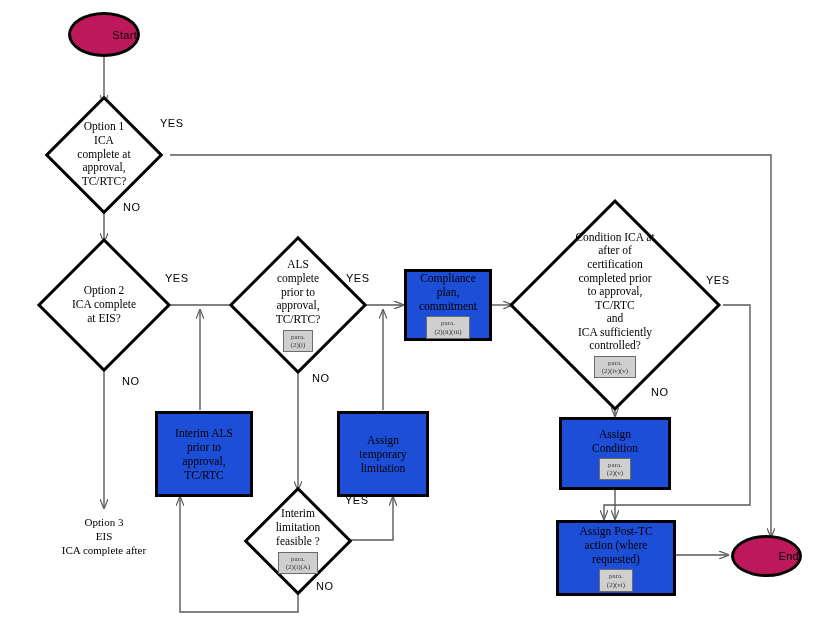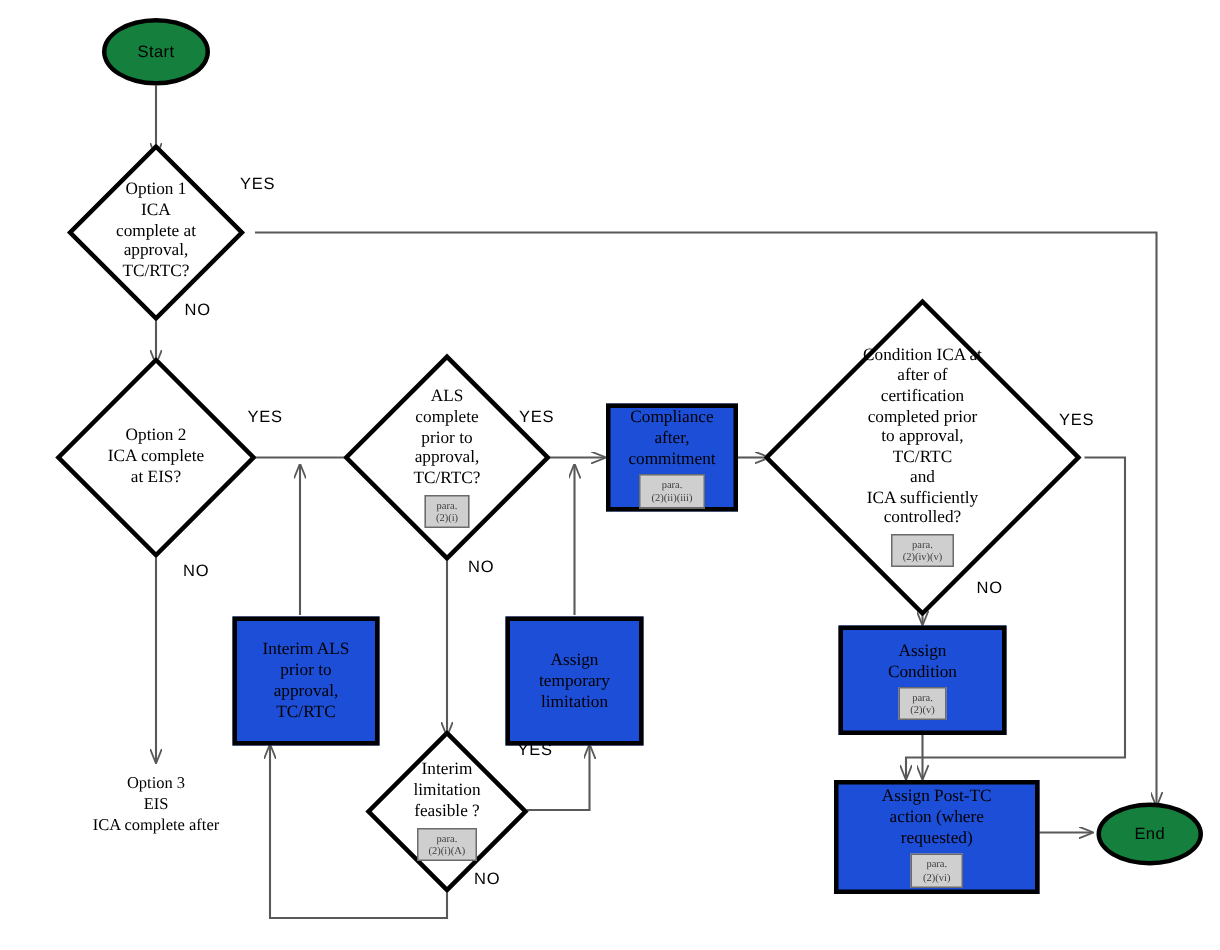--- a/index.html
+++ b/index.html
@@ -32,23 +32,24 @@
     justify-content: center;
     flex-direction: column;
     text-align: center;
     color: #000000;
     z-index: 3;
   }
   
   .terminator {
     border: 3px solid #000000;
     border-radius: 50%;
-    background: #15803d;
+    background: #be185d;
     font-size: 11px;
     letter-spacing: 0.3px;
+    align-items: flex-end;
   }
   
   .process {
     border: 3px solid #000000;
     background: #1d4ed8;
     font-size: 11.5px;
     line-height: 1.22;
     padding: 3px 4px;
   }
   
@@ -199,21 +200,21 @@
         <span class="nline">para.</span>
         <span class="nline">(2)(i)</span>
       </span>
     </div>
   </div>
   <div class="plabel" style="left:346px; top:272px;">YES</div>
   <div class="plabel" style="left:312px; top:372px;">NO</div>
 
   <div class="node process" style="left:404px; top:269px; width:88px; height:72px;">
     <span class="nline">Compliance</span>
-    <span class="nline">after,</span>
+    <span class="nline">plan,</span>
     <span class="nline">commitment</span>
     <span class="para">
       <span class="nline">para.</span>
       <span class="nline">(2)(ii)(iii)</span>
     </span>
   </div>
 
   <div class="node decision" style="left:505px; top:203px; width:220px; height:203px;">
     <div class="dshape" style="width:144px;height:144px;"></div>
     <div class="dtext" style="line-height:1.18;">
@@ -265,21 +266,21 @@
 
   <div class="node process" style="left:559px; top:417px; width:112px; height:73px;">
     <span class="nline">Assign</span>
     <span class="nline">Condition</span>
     <span class="para">
       <span class="nline">para.</span>
       <span class="nline">(2)(v)</span>
     </span>
   </div>
 
-  <div class="node process" style="left:556px; top:520px; width:137px; height:76px;">
+  <div class="node process" style="left:556px; top:520px; width:120px; height:76px;">
     <span class="nline">Assign Post-TC</span>
     <span class="nline">action (where</span>
     <span class="nline">requested)</span>
     <span class="para">
       <span class="nline">para.</span>
       <span class="nline">(2)(vi)</span>
     </span>
   </div>
 
   <div class="node terminator" style="left:731px; top:535px; width:71px; height:42px;">

